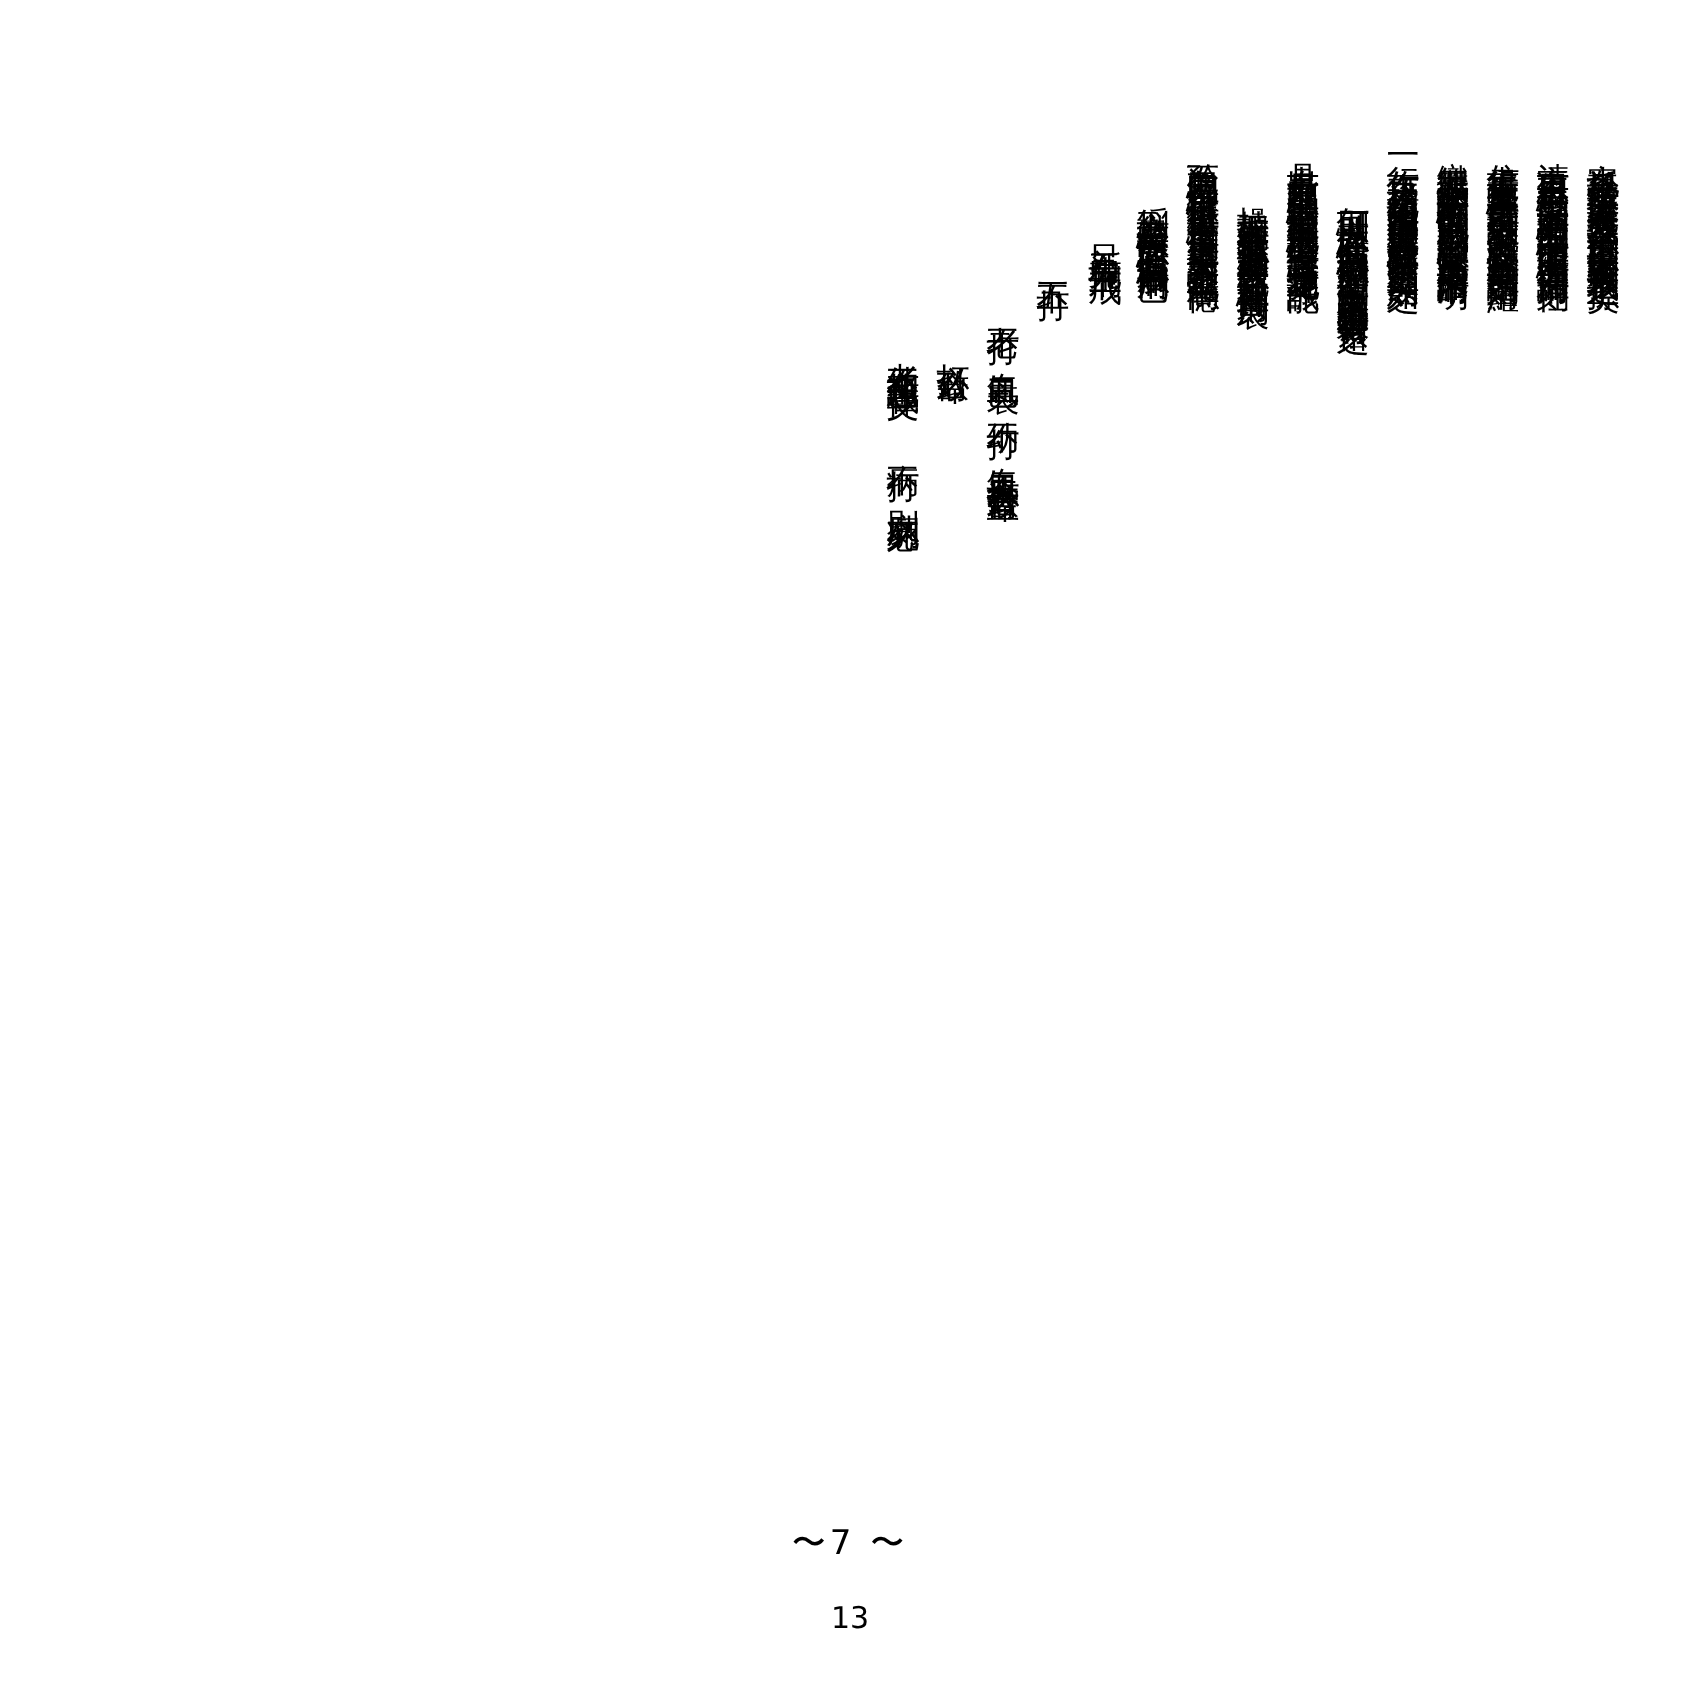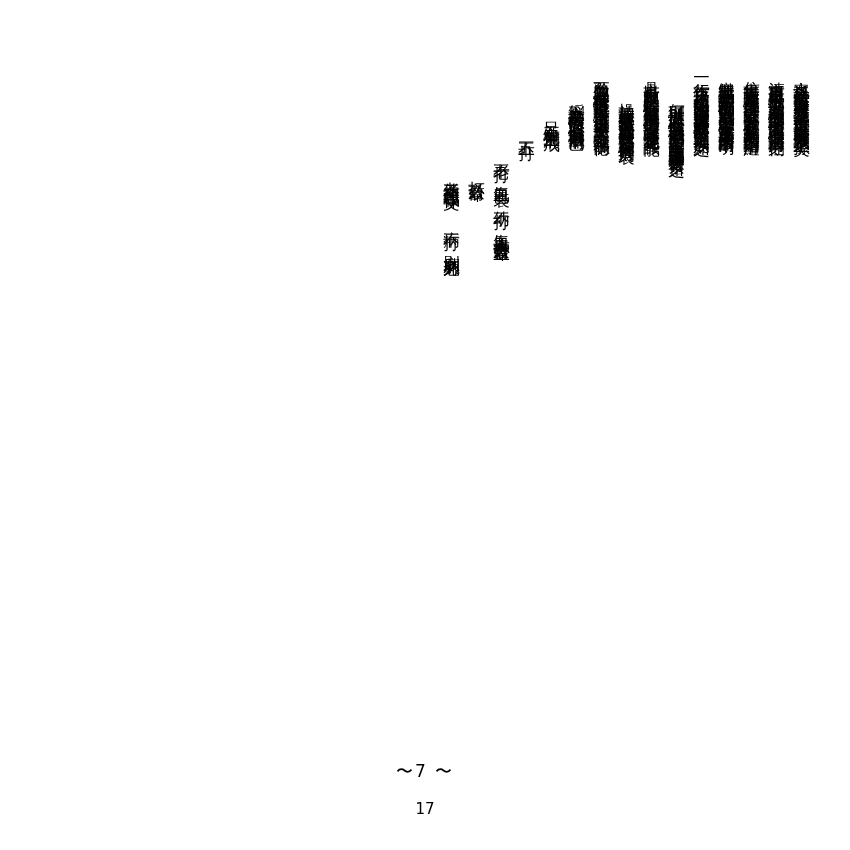--- a/index.html
+++ b/index.html
@@ -98,15 +98,15 @@
     <div class="col tall t1">矜而勿喜易曰惟良折獄惟慎折獄三復斯言庶得慎刑之旨無違乎天討天罰之公克體乎尙德</div>
     <div class="col tall t2">綏刑之意矣吾故曰慎之於心而已慎其心以用刑而已</div>
     <div class="col tall title t3">呂新吾先生刑戒</div>
     <div class="col tall t4">五不打</div>
     <div class="col tall t5">老不打　血氣已衰　幼不打　血氣未全打必致命且</div>
     <div class="col tall t6">打必致命</div>
     <div class="col tall t6">老幼不拷訊已載律文　　病不打　則病劇必死</div>
   </div>
 
   <div id="page-marker">〜7 〜</div>
-  <div id="page-number">17</div>
+  <div id="page-number">13</div>
 
 </div>
 
 </body></html>

